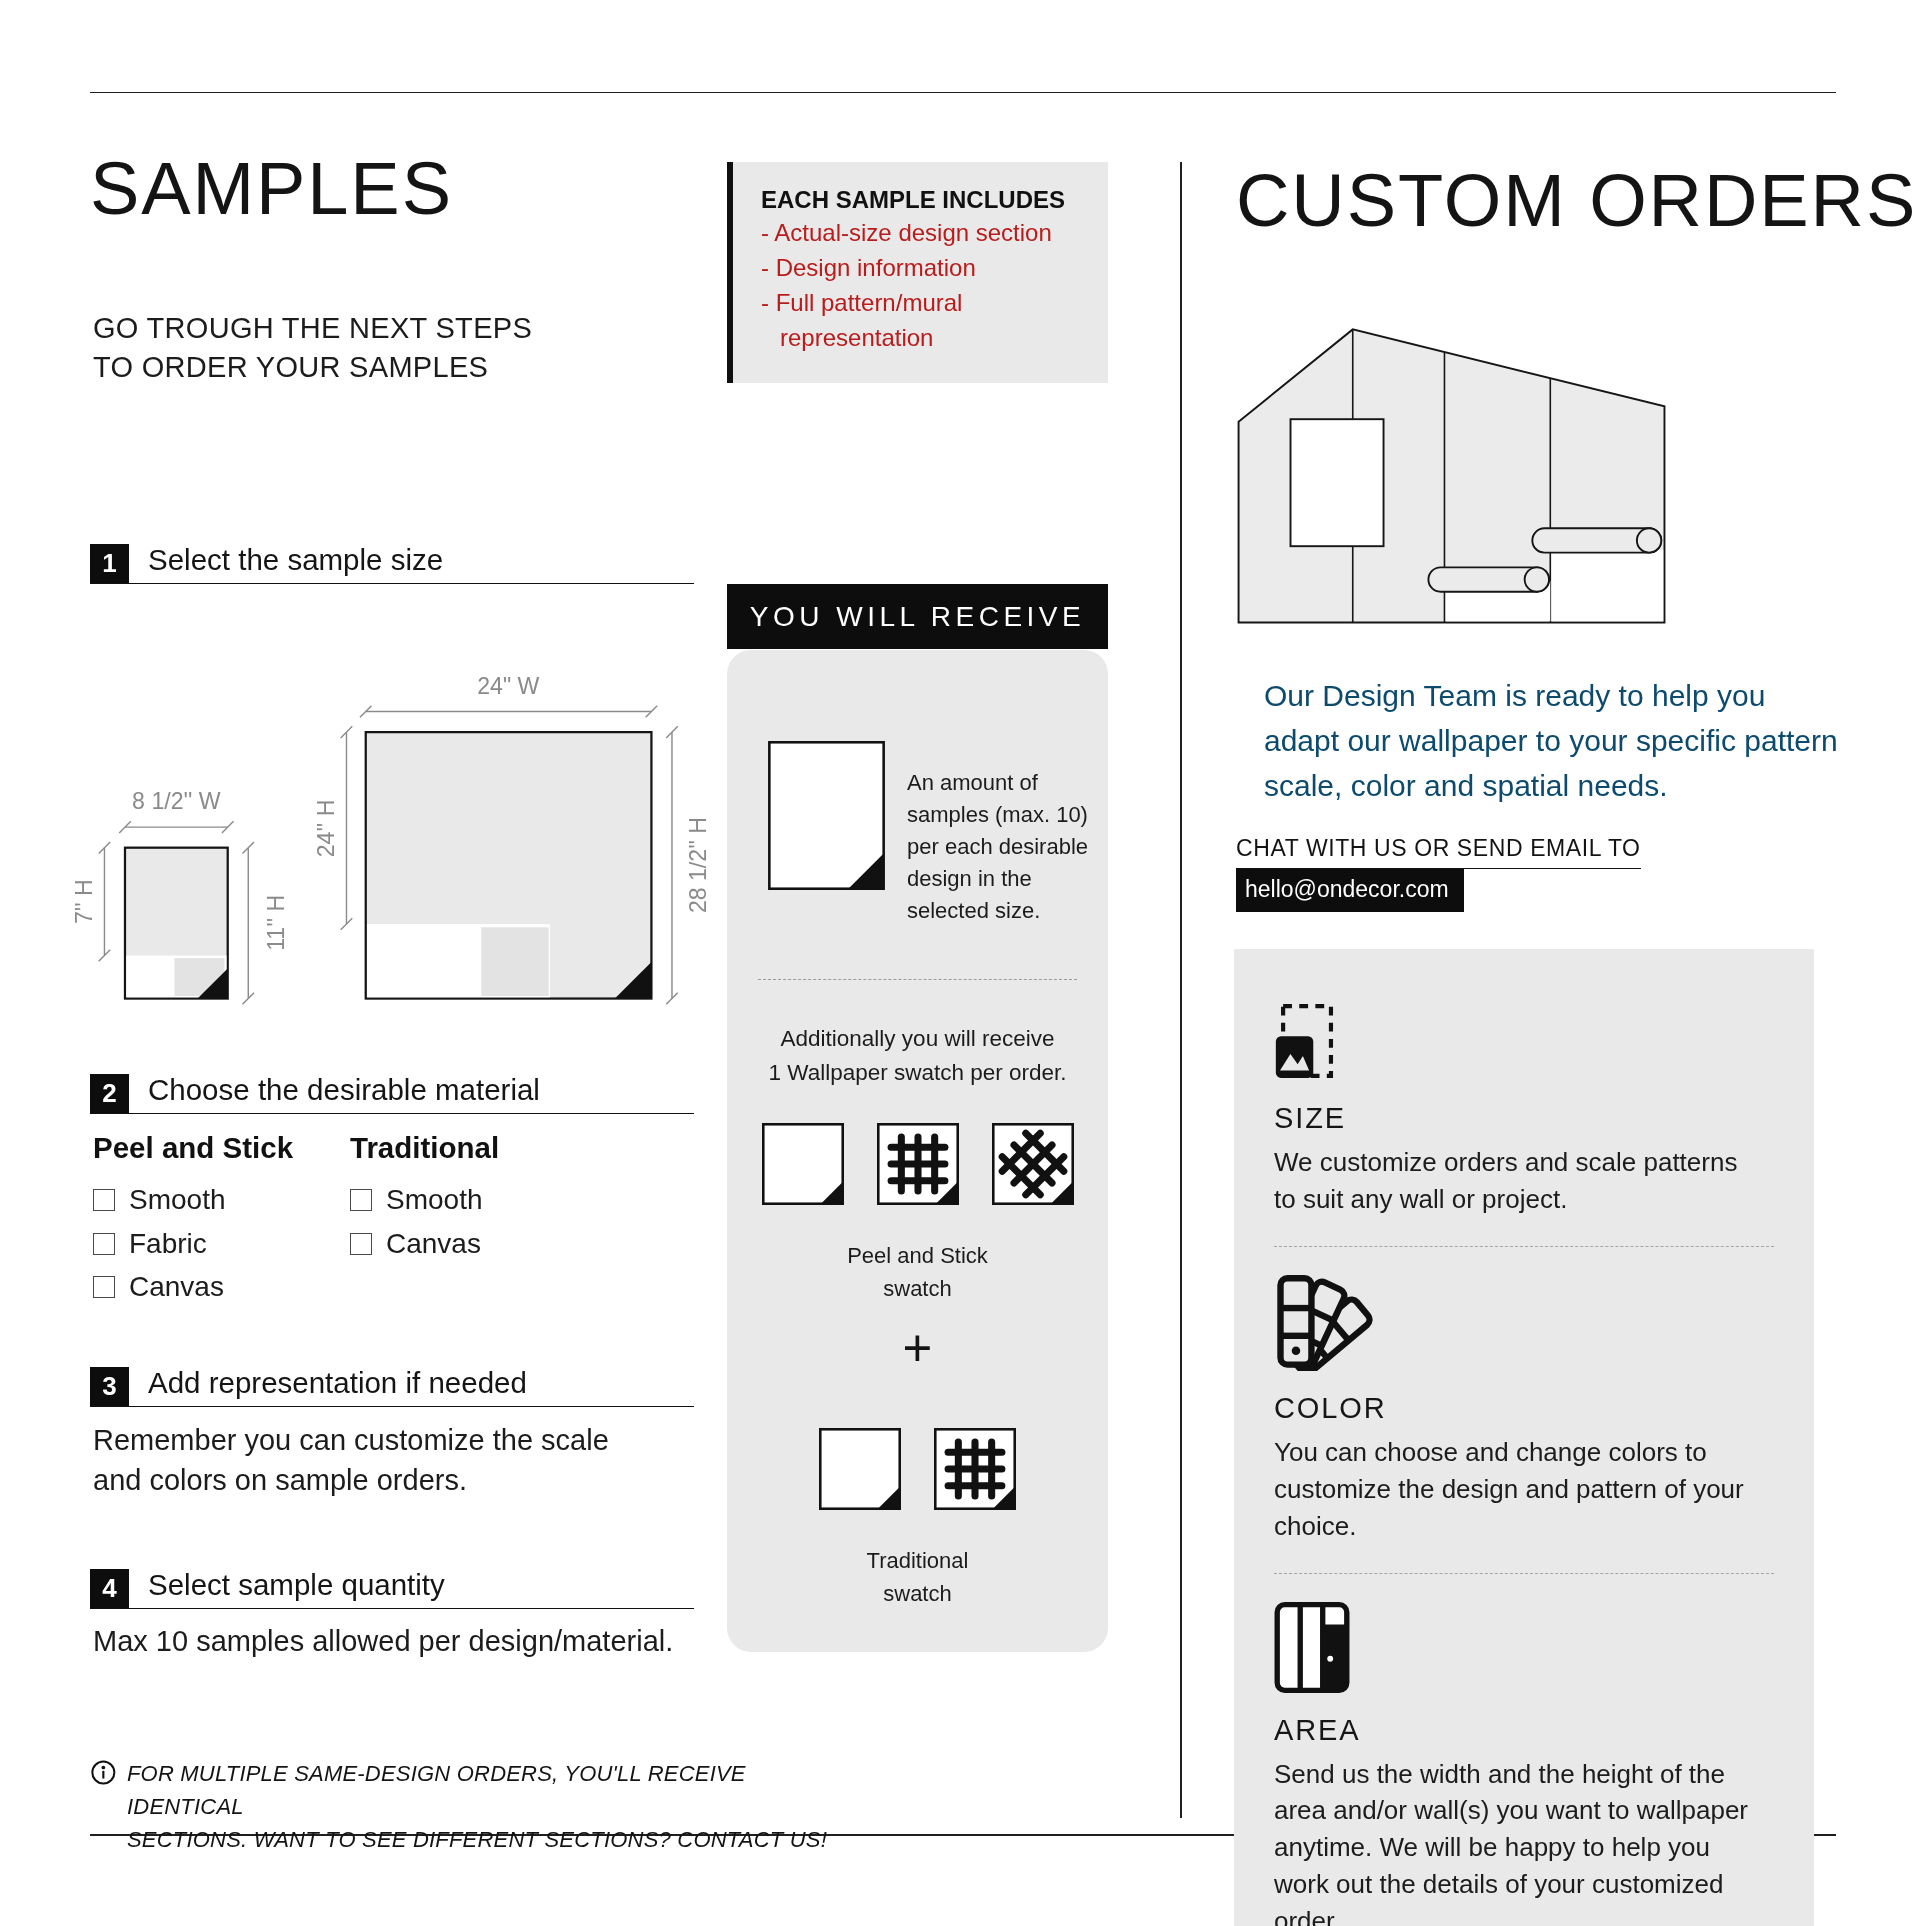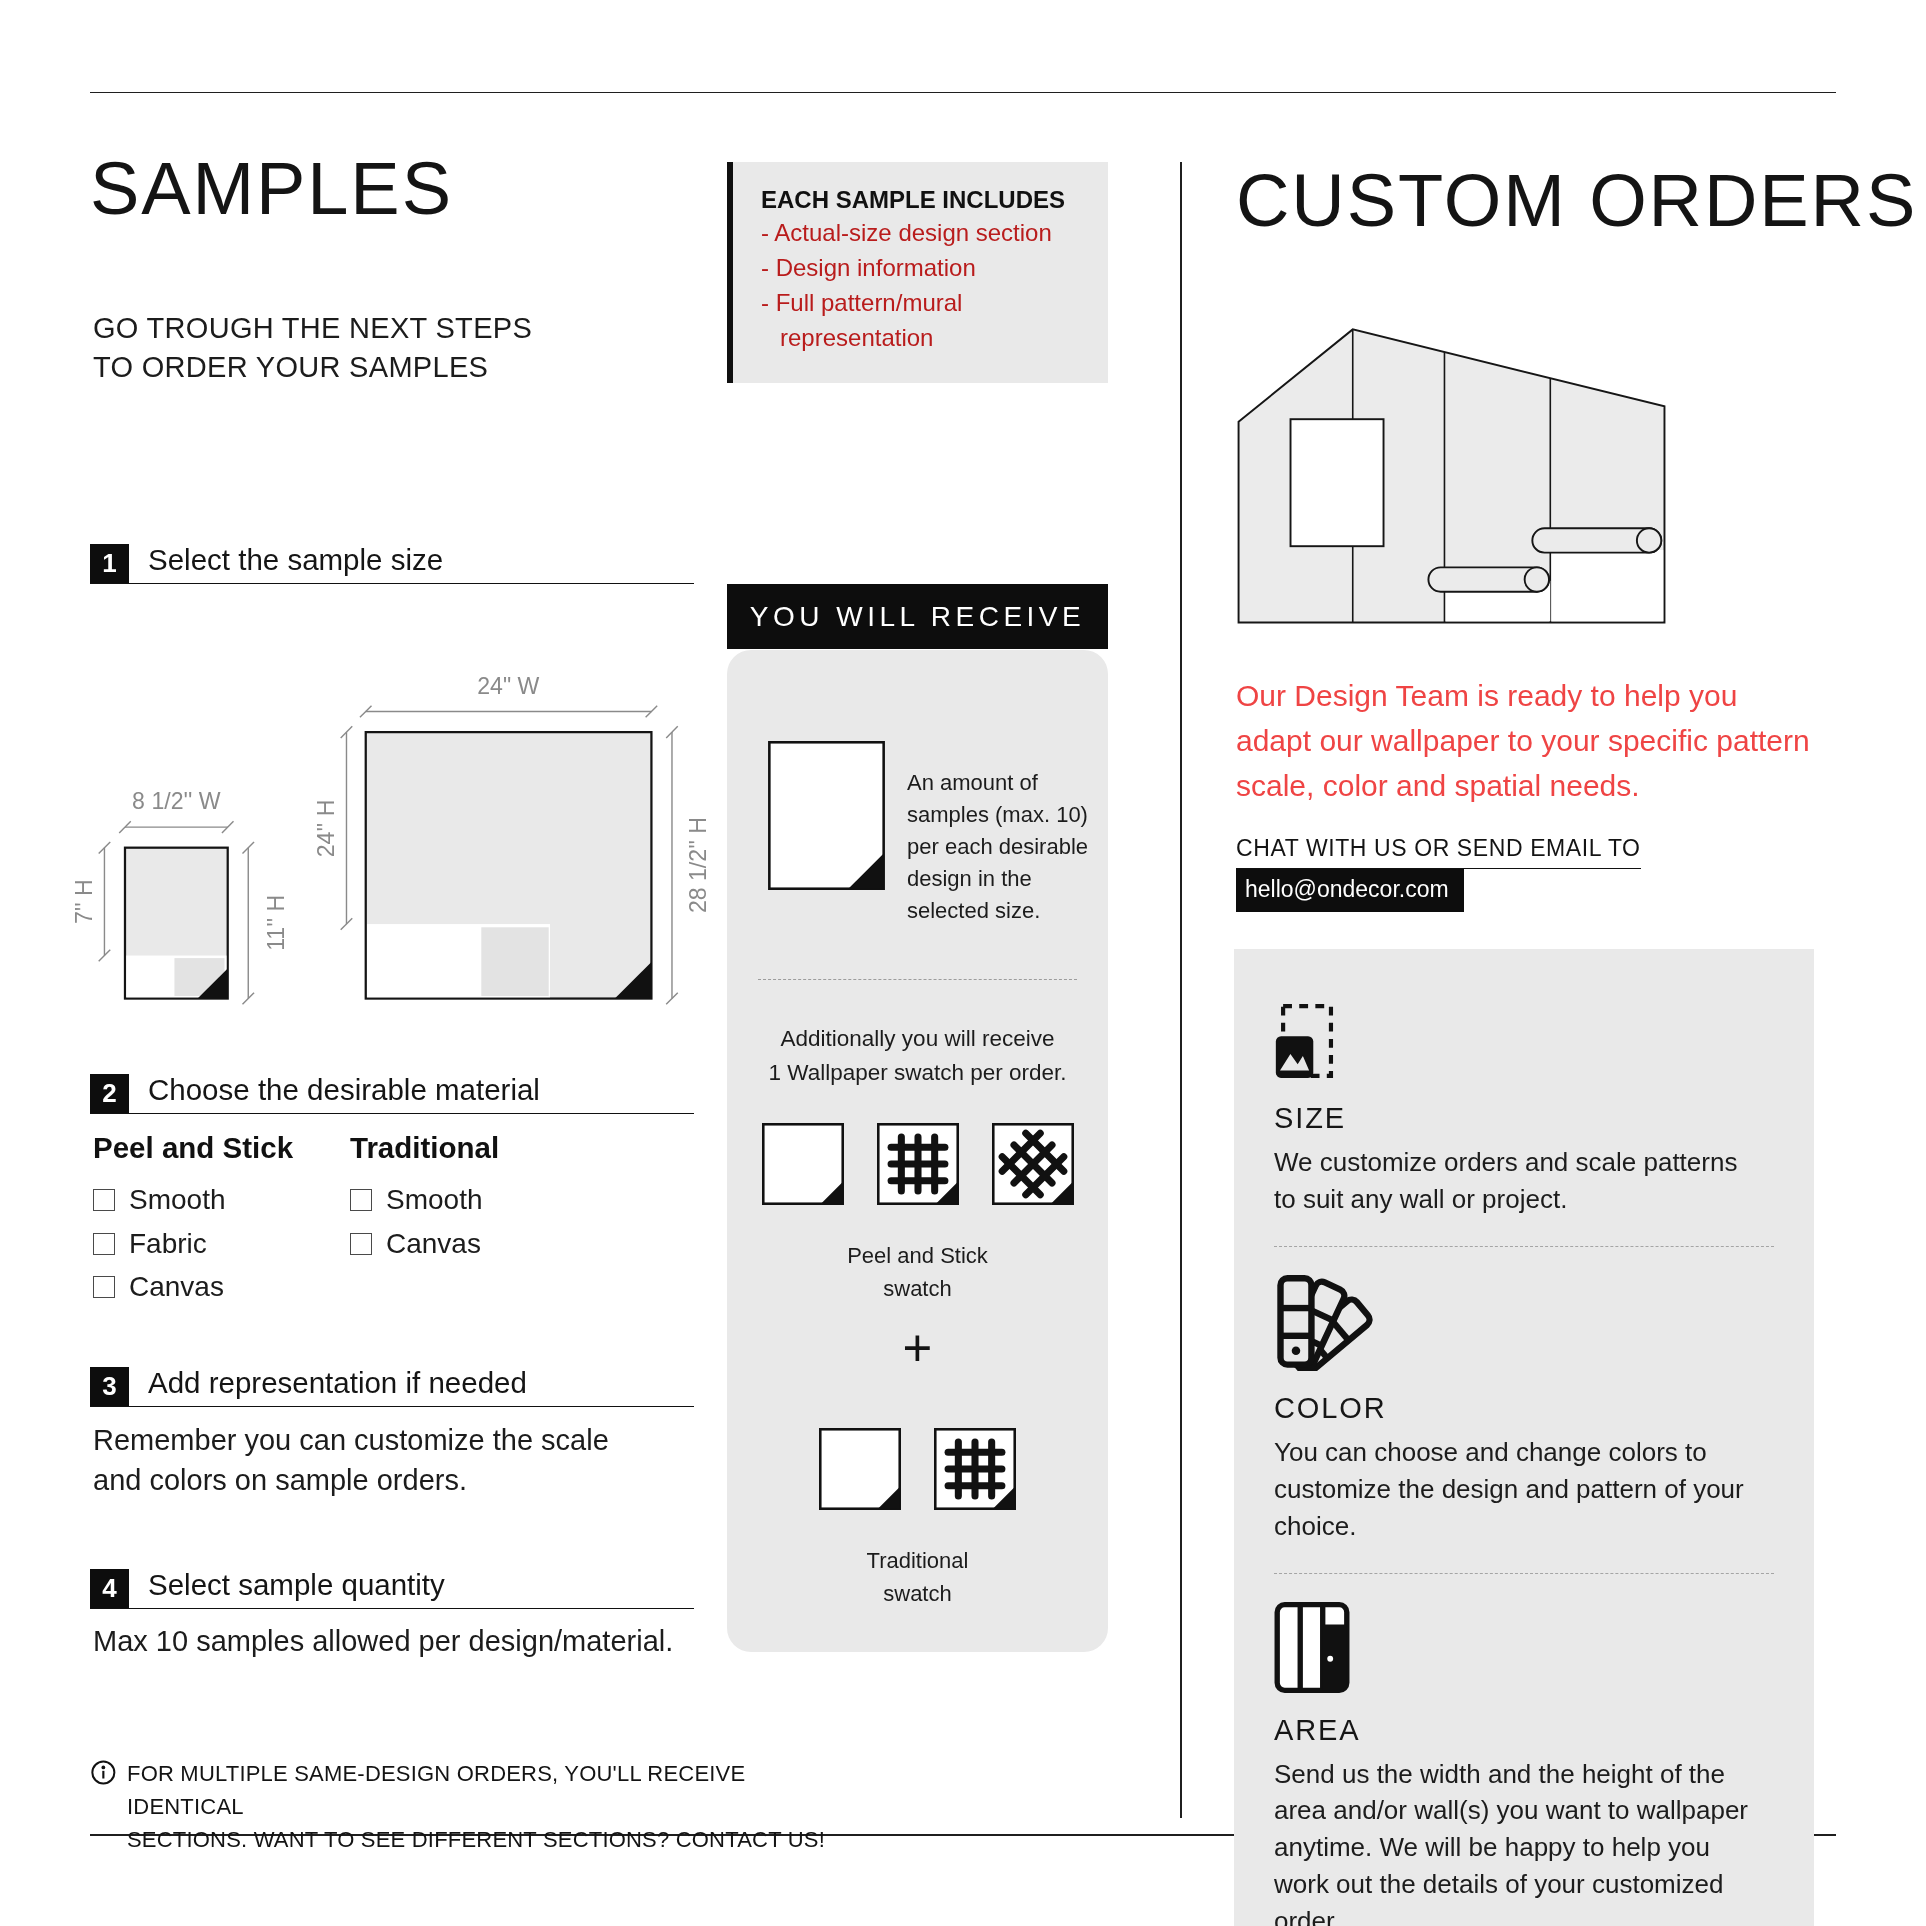--- a/index.html
+++ b/index.html
@@ -12,34 +12,34 @@
   .intro { font-size:29px; line-height:1.33; letter-spacing:0.3px; white-space:pre-line; color:#1c1c1c; }
   .step-head { display:flex; align-items:flex-end; border-bottom:1.9px solid #111; width:604px; }
   .step-num { width:39px; height:39px; background:#0d0d0d; color:#fff; font-size:26px; font-weight:700;
               display:flex; align-items:center; justify-content:center; margin-right:19px; flex:0 0 auto; }
   .step-title { font-size:29.5px; padding-bottom:6.4px; white-space:nowrap; color:#151515; }
   .step-body { font-size:29px; line-height:1.38; color:#1c1c1c; white-space:pre-line; }
   .mat-title { font-size:29.5px; font-weight:700; margin-bottom:19px; color:#111; }
   .opt-row { display:flex; align-items:center; margin-bottom:11.6px; }
   .checkbox { width:22px; height:22px; border:1.9px solid #4a4a4a; margin-right:14px; flex:0 0 auto; background:#fff; }
   .opt-label { font-size:28px; color:#1c1c1c; }
-  .note { display:flex; align-items:flex-start; }
+  .note { display:flex; align-items:flex-start;font-style:italic; }
   .note-text { font-size:22px; line-height:1.5; letter-spacing:0.2px; white-space:pre-line; color:#141414; margin-left:10.3px; }
   .includes-box { width:381px; background:#e9e9e9; border-left:6.4px solid #101010; padding:24.4px 24.4px 27px 28px; }
   .includes-title { font-size:24px; font-weight:700; margin-bottom:2px; color:#111; }
   .includes-items div { font-size:24px; line-height:1.45; color:#b91c1c; padding-left:19px; text-indent:-19px; white-space:pre-line; }
   .receive-bar { width:381px; height:65px; background:#0d0d0d; color:#ffffff; font-size:28px; letter-spacing:4.5px;
                  display:flex; align-items:center; justify-content:center; white-space:nowrap; }
   .receive-panel { width:381px; height:1002px; background:#e9e9e9;border-radius:24px; }
   .receive-text { font-size:22px; line-height:1.45; color:#1c1c1c; }
   .dashed-h { border-top:1.3px dashed #9c9c9c; }
   .center-text { text-align:center; font-size:22.5px; line-height:1.5; color:#1c1c1c; white-space:pre-line; }
   .swatch-row { display:flex; justify-content:center; gap:33px; left:0; right:0; }
   .plus-sign { font-size:51px; font-weight:400; color:#141414; text-align:center; left:0; right:0; }
-  .custom-intro { font-size:30px; line-height:1.5; color:#ef4444; width:581px; }
+  .custom-intro { font-size:30px; line-height:1.5; color:#0c4a6e; width:581px;margin-left:28px; }
   .chat-label { display:inline-block; font-size:23px; letter-spacing:0.6px; color:#141414;
                 border-bottom:1.9px solid #111; padding-bottom:6.4px; white-space:nowrap; }
   .email-badge { display:inline-block; background:#0d0d0d; color:#fff; font-size:23px; padding:6.4px 15.4px 9px 9px; }
   .features-panel { width:580px; min-height:868px; background:#e9e9e9; padding:54px 40px 39px 40px; }
   .feature-name { font-size:29px; letter-spacing:1.9px; color:#161616; margin-top:19px; }
   .feature-text { font-size:26px; line-height:1.42; color:#1c1c1c; margin-top:9px; width:488px; }
   .feature-divider { border-top:1.3px dashed #a5a5a5; margin:28px 0; }
   .dim-label { fill:#8a8a8a; font-size:36px; font-family:"Liberation Sans", sans-serif; }
 </style>
 </head>

